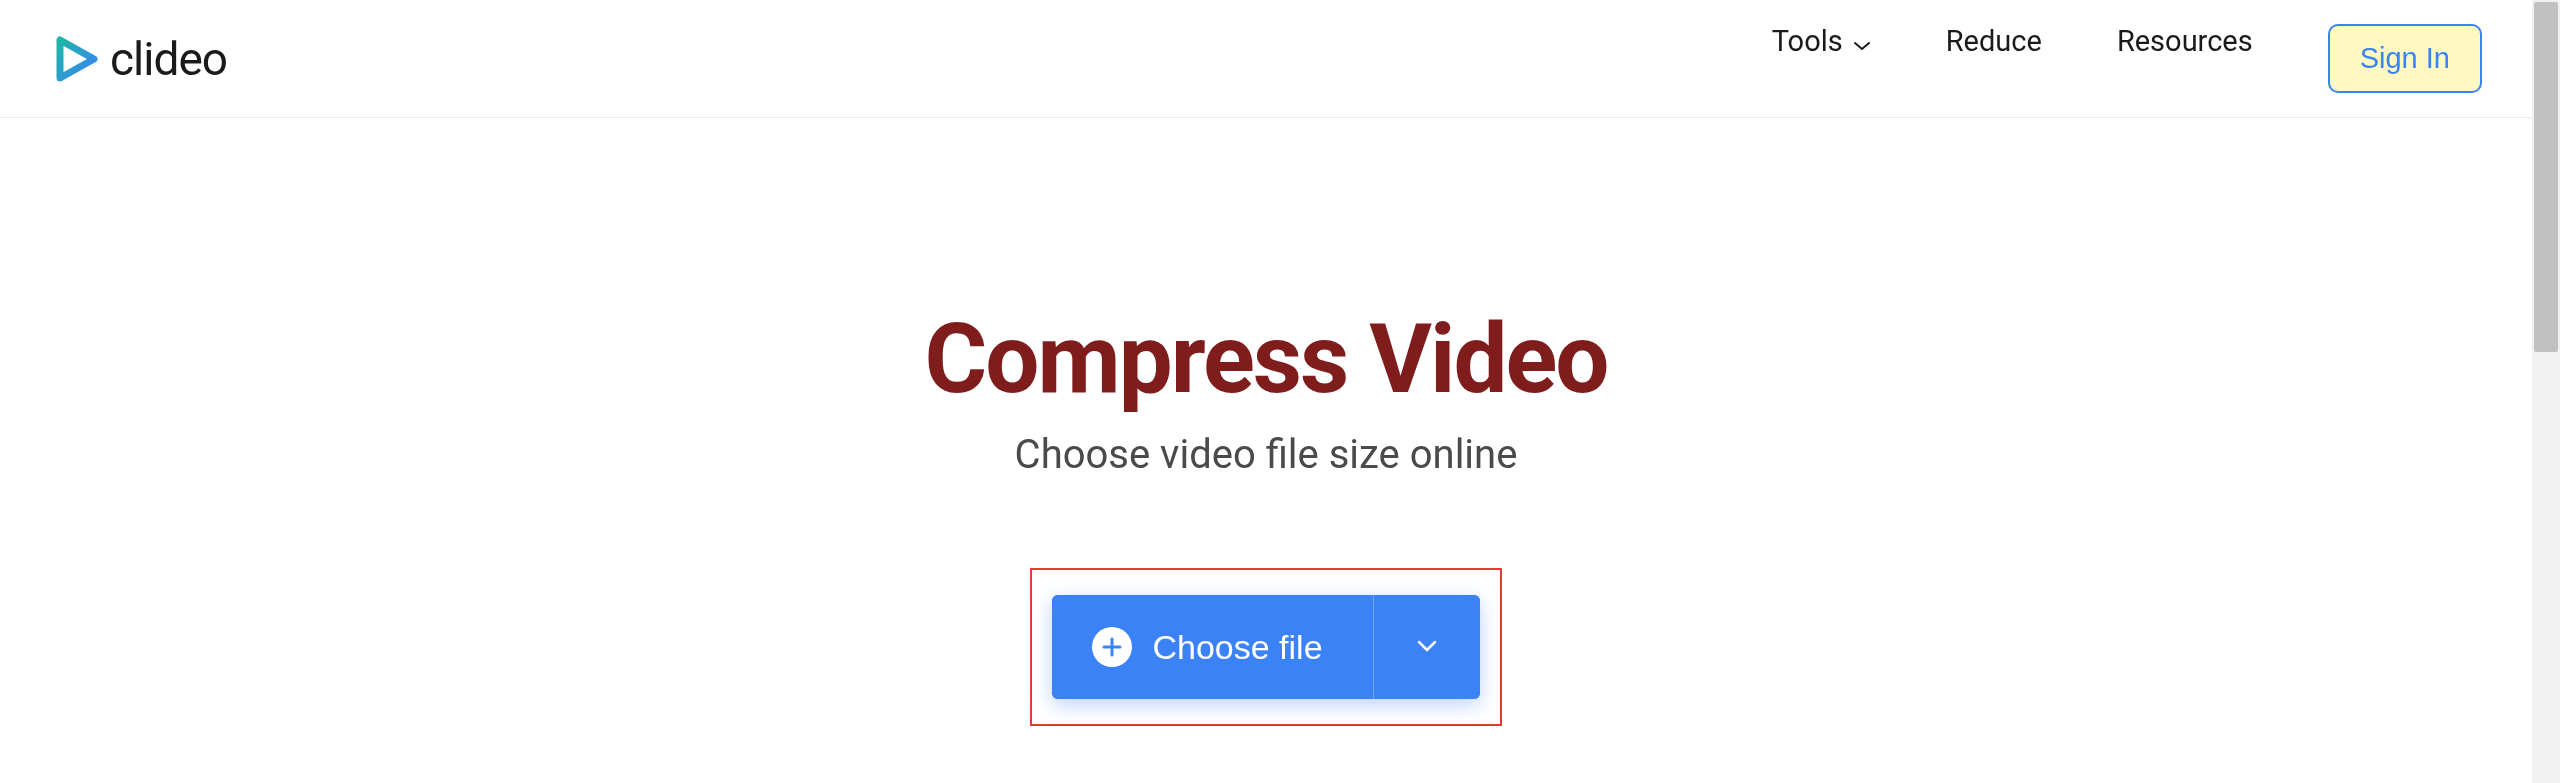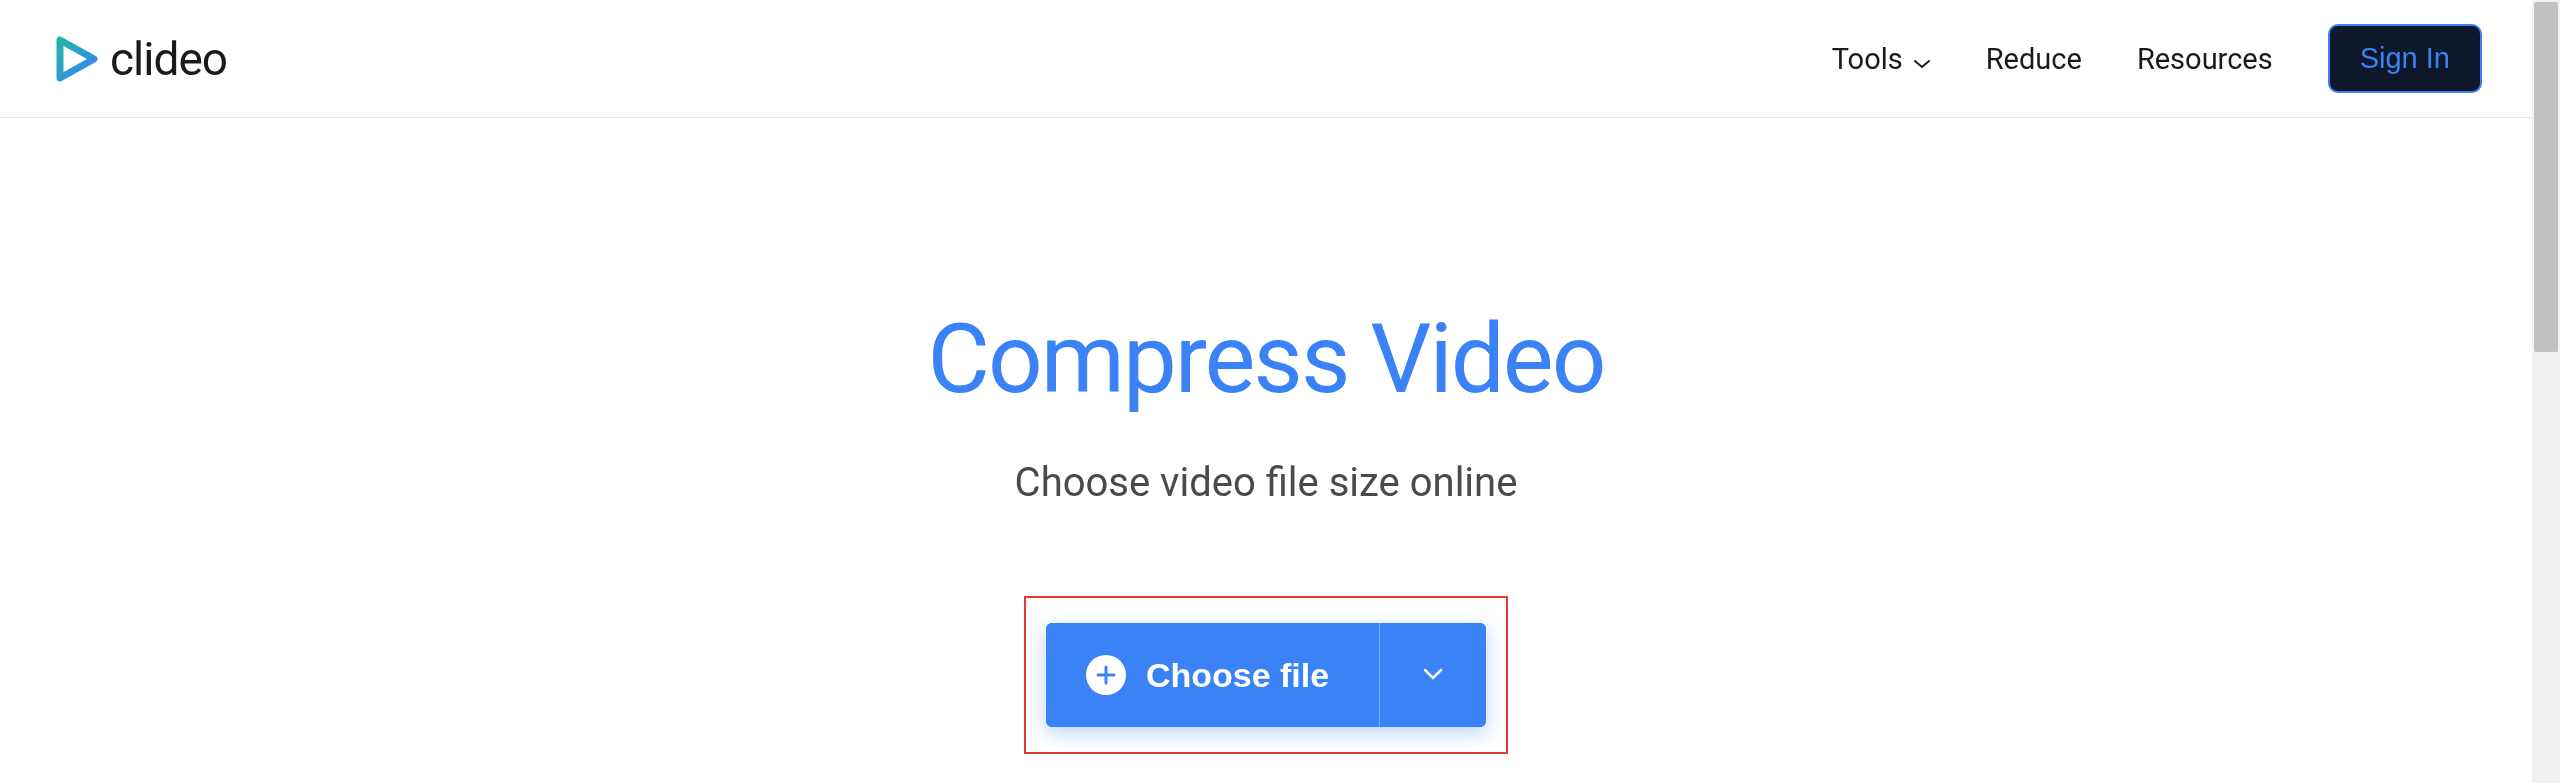--- a/index.html
+++ b/index.html
@@ -59,22 +59,22 @@
     
     .logo-text {
       font-size: 46px;
       font-weight: 400;
       color: #1a1a1a;
       letter-spacing: -1px;
     }
     
     .nav {
       display: flex;
-      align-items: center;
-      gap: 55px;
+      align-items: flex-start;
+      gap: 75px;
     }
     
     .nav-item {
       font-size: 29px;
       color: #1a1a1a;
       cursor: pointer;
       display: flex;
       align-items: center;
       gap: 10px;
     }
@@ -83,38 +83,38 @@
       width: 18px;
       height: 10px;
     }
     
     .sign-in-btn {
       padding: 16px 30px;
       border: 2px solid #3b82f6;
       border-radius: 10px;
       color: #3b82f6;
       font-size: 29px;
-      background: #0f172a;
+      background: #fef9c3;
       cursor: pointer;
     }
     
     .main {
       display: flex;
       flex-direction: column;
       align-items: center;
       padding-top: 185px;
       width: calc(100% - 28px);
     }
     
     .page-title {
       font-size: 96px;
-      font-weight: 400;
-      color: #3b82f6;
+      font-weight: 700;
+      color: #7f1d1d;
       letter-spacing: -2px;
-      margin-bottom: 44px;
+      margin-bottom: 16px;
     }
     
     .page-subtitle {
       font-size: 40px;
       font-weight: 400;
       color: #4a4a4a;
       margin-bottom: 90px;
     }
     
     .upload-wrapper {
@@ -132,21 +132,21 @@
     }
     
     .choose-file-btn {
       display: flex;
       align-items: center;
       gap: 20px;
       padding: 32px 50px 32px 40px;
       background: #3b82f6;
       color: white;
       font-size: 34px;
-      font-weight: 700;
+      font-weight: 400;
       border: none;
       cursor: pointer;
     }
     
     .plus-icon {
       width: 40px;
       height: 40px;
       background: white;
       border-radius: 50%;
       display: flex;

